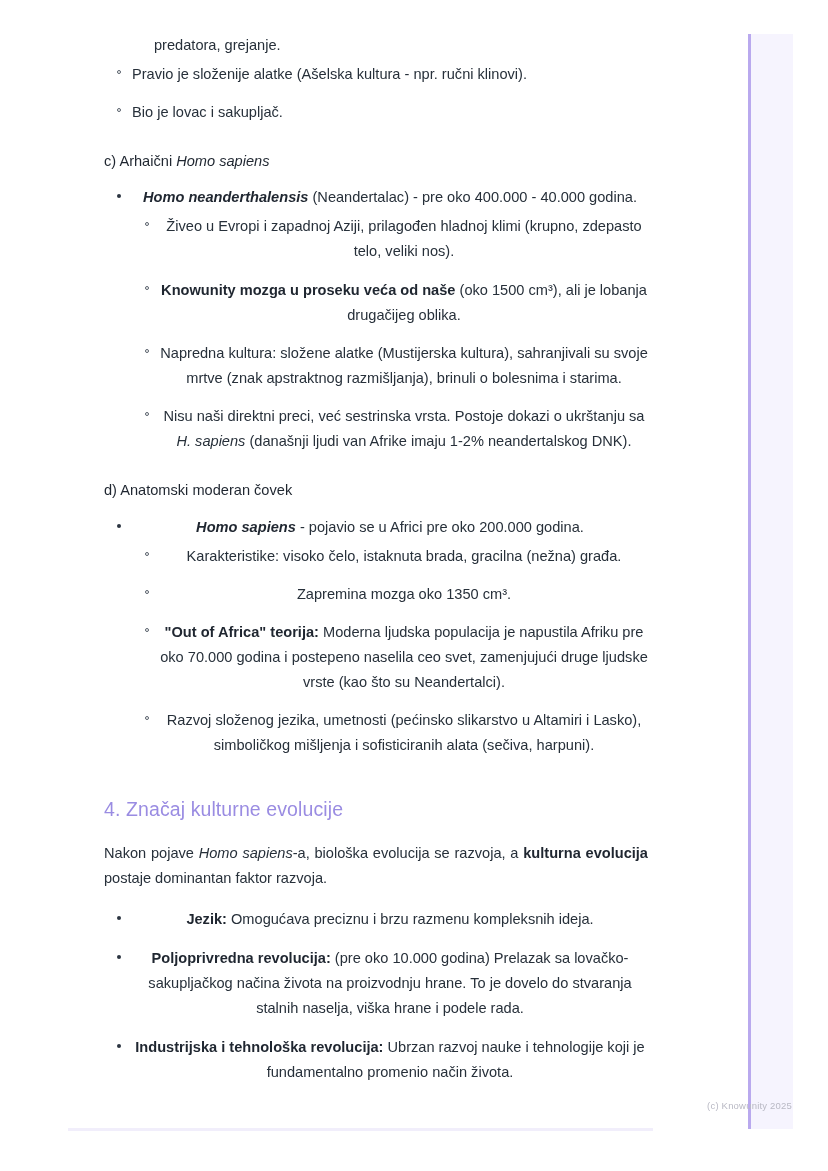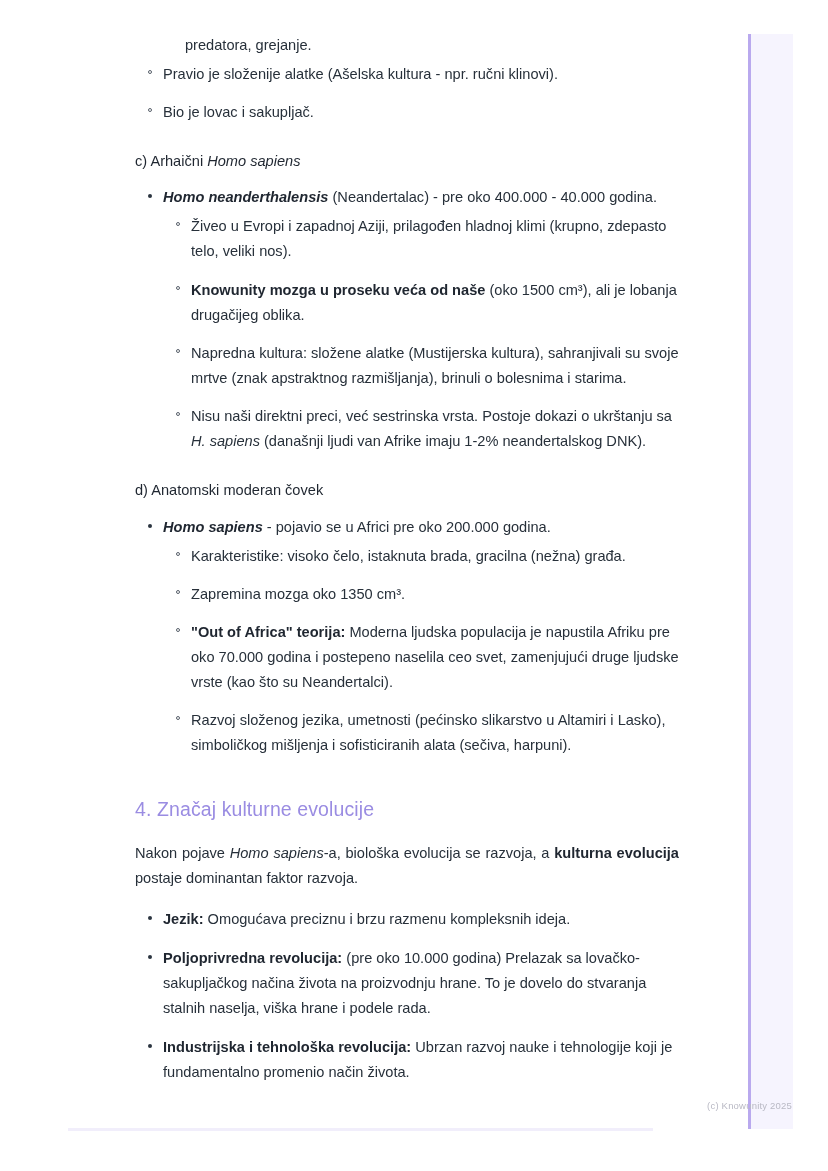--- a/index.html
+++ b/index.html
@@ -31,21 +31,20 @@
 
   
   #page {
     position: absolute;
     left: 0;
     top: 0;
     width: 748px;
     height: 1171px;
     box-sizing: border-box;
     padding: 34px 100px 0 104px;
-    margin-left: 31px;
   }
 
   .doc-body { font-size: 14.6px; line-height: 1.62; }
 
   
   .cont-line {
     margin: 0 0 4px 0;
     padding-left: 50px;
     font-size: 14.6px;
     line-height: 1.62;
@@ -75,20 +74,21 @@
     text-align: justify;
     font-size: 14.6px;
     line-height: 1.72;
   }
 
   
   ul.lvl1 {
     list-style: none;
     margin: 0 0 6px 0;
     padding: 0;
+    text-align: center;
   }
   ul.lvl1 > li.l1 {
     position: relative;
     padding-left: 28px;
     margin-bottom: 14px;
     line-height: 1.72;
   }
   ul.lvl1 > li.l1 > .bullet-disc {
     position: absolute;
     left: 13px;

